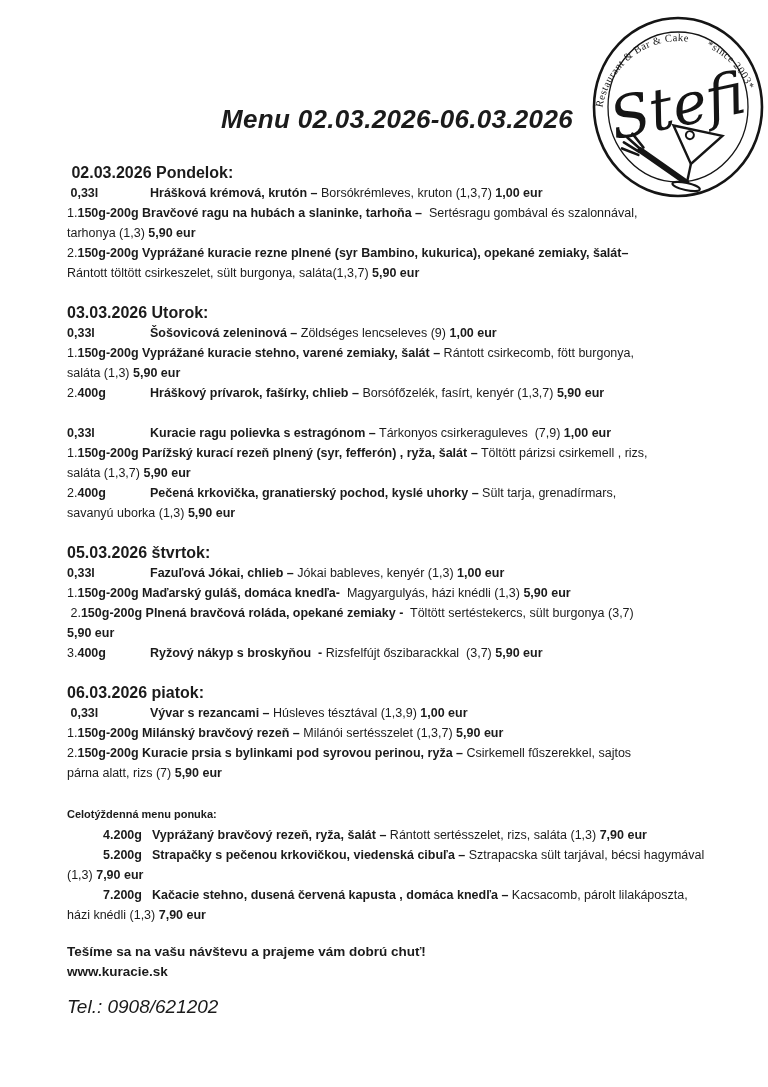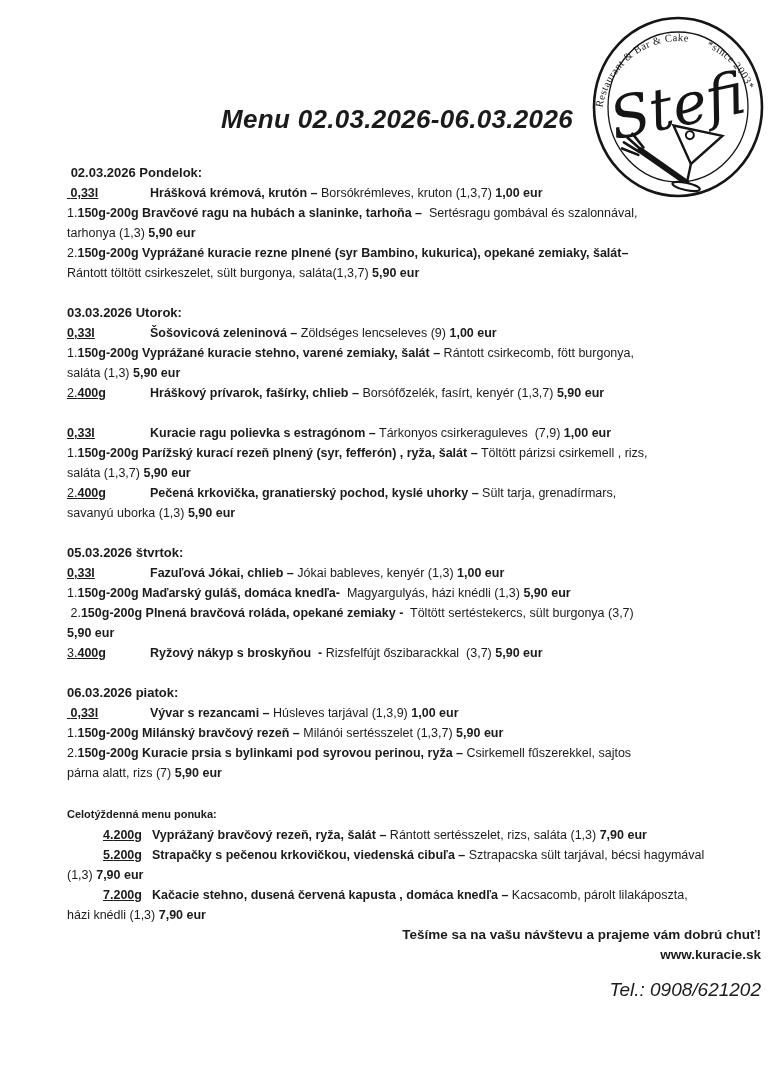--- a/index.html
+++ b/index.html
@@ -20,40 +20,40 @@
     font-weight:700;
     font-style:italic;
     letter-spacing:.3px;
     white-space:pre;
   }
   .menu{margin-top:28px;}
   .section{margin:0;}
   .section + .section{margin-top:20px;}
   .heading{
     font-weight:700;
-    font-size:13px;
+    font-size:16px;
     line-height:20px;
     margin:0;
     white-space:pre-wrap;
   }
   .line{
     font-size:12.5px;
     line-height:20px;
     margin:0;
     white-space:pre-wrap;
   }
   .b{font-weight:700;}
-  .tabstop{display:inline-block;width:83px;vertical-align:baseline;text-decoration:underline;}
+  .tabstop{display:inline-block;width:83px;vertical-align:baseline;}
   .weekly{margin-top:14px;}
   .weekly .heading{font-size:11px;line-height:22px;}
   .weekly .line{text-indent:18px;}
   .weekly .line .wrapfix{text-indent:0;}
   .weekly .tabstop{width:67px;}
   .weekly .num{font-weight:700;}
-  .footer{text-align:right;}
+  .footer{margin-top:17px;text-align:left;}
   .footer .thanks,.footer .site{
     font-weight:700;
     font-size:13.5px;
     line-height:19.5px;
     margin:0;
   }
   .footer .phone{
     margin:14px 0 0 0;
     font-weight:400;
     font-style:italic;
@@ -127,21 +127,21 @@
         <p class="heading">05.03.2026 štvrtok:</p>
         <p class="line"><span class="tabstop"><span class="num"></span><span class="b">0,33l</span></span><span class="b">Fazuľová Jókai, chlieb –</span><span> Jókai bableves, kenyér (1,3) </span><span class="b">1,00 eur</span></p>
         <p class="line"><span class="num">1.</span><span class="b">150g-200g</span><span class="b"> Maďarský guláš, domáca knedľa-</span><span>  Magyargulyás, házi knédli (1,3) </span><span class="b">5,90 eur</span></p>
         <p class="line"><span class="num"> 2.</span><span class="b">150g-200g</span><span class="b"> Plnená bravčová roláda, opekané zemiaky -</span><span>  Töltött sertéstekercs, sült burgonya (3,7)
 </span><span class="b">5,90 eur</span></p>
         <p class="line"><span class="tabstop"><span class="num">3.</span><span class="b">400g</span></span><span class="b">Ryžový nákyp s broskyňou  -</span><span> Rizsfelfújt őszibarackkal  (3,7) </span><span class="b">5,90 eur</span></p>
       </div>
 
       <div class="section">
         <p class="heading">06.03.2026 piatok:</p>
-        <p class="line"><span class="tabstop"><span class="num"></span><span class="b"> 0,33l</span></span><span class="b">Vývar s rezancami –</span><span> Húsleves tarjával (1,3,9) </span><span class="b">1,00 eur</span></p>
+        <p class="line"><span class="tabstop"><span class="num"></span><span class="b"> 0,33l</span></span><span class="b">Vývar s rezancami –</span><span> Húsleves tésztával (1,3,9) </span><span class="b">1,00 eur</span></p>
         <p class="line"><span class="num">1.</span><span class="b">150g-200g</span><span class="b"> Milánský bravčový rezeň –</span><span> Milánói sertésszelet (1,3,7) </span><span class="b">5,90 eur</span></p>
         <p class="line"><span class="num">2.</span><span class="b">150g-200g</span><span class="b"> Kuracie prsia s bylinkami pod syrovou perinou, ryža –</span><span> Csirkemell fűszerekkel, sajtos
 párna alatt, rizs (7) </span><span class="b">5,90 eur</span></p>
       </div>
 
       <div class="section weekly">
         <p class="heading">Celotýždenná menu ponuka:</p>
         <p class="line"><span class="tabstop"><span class="num">4.</span><span class="b">200g</span></span><span class="b wrapfix">Vyprážaný bravčový rezeň, ryža, šalát –</span><span class="wrapfix"> Rántott sertésszelet, rizs, saláta (1,3) </span><span class="b wrapfix">7,90 eur</span></p>
         <p class="line"><span class="tabstop"><span class="num">5.</span><span class="b">200g</span></span><span class="b wrapfix">Strapačky s pečenou krkovičkou, viedenská cibuľa –</span><span class="wrapfix"> Sztrapacska sült tarjával, bécsi hagymával
 (1,3) </span><span class="b wrapfix">7,90 eur</span></p>

